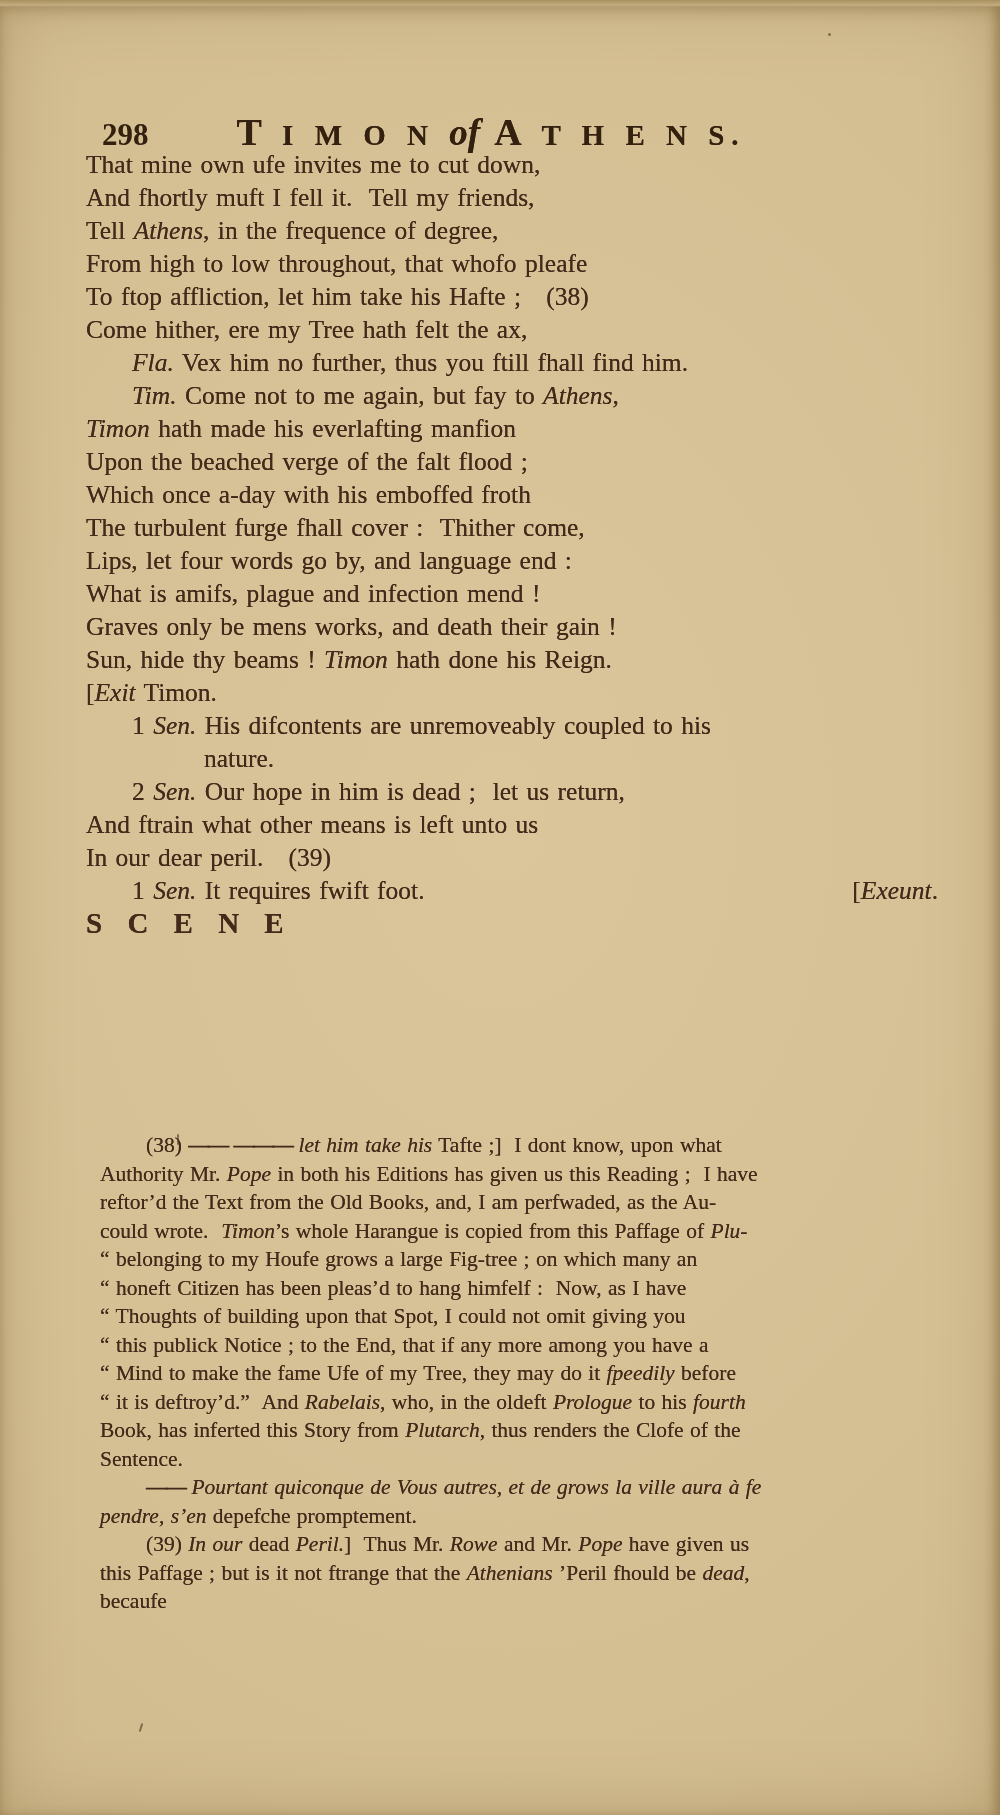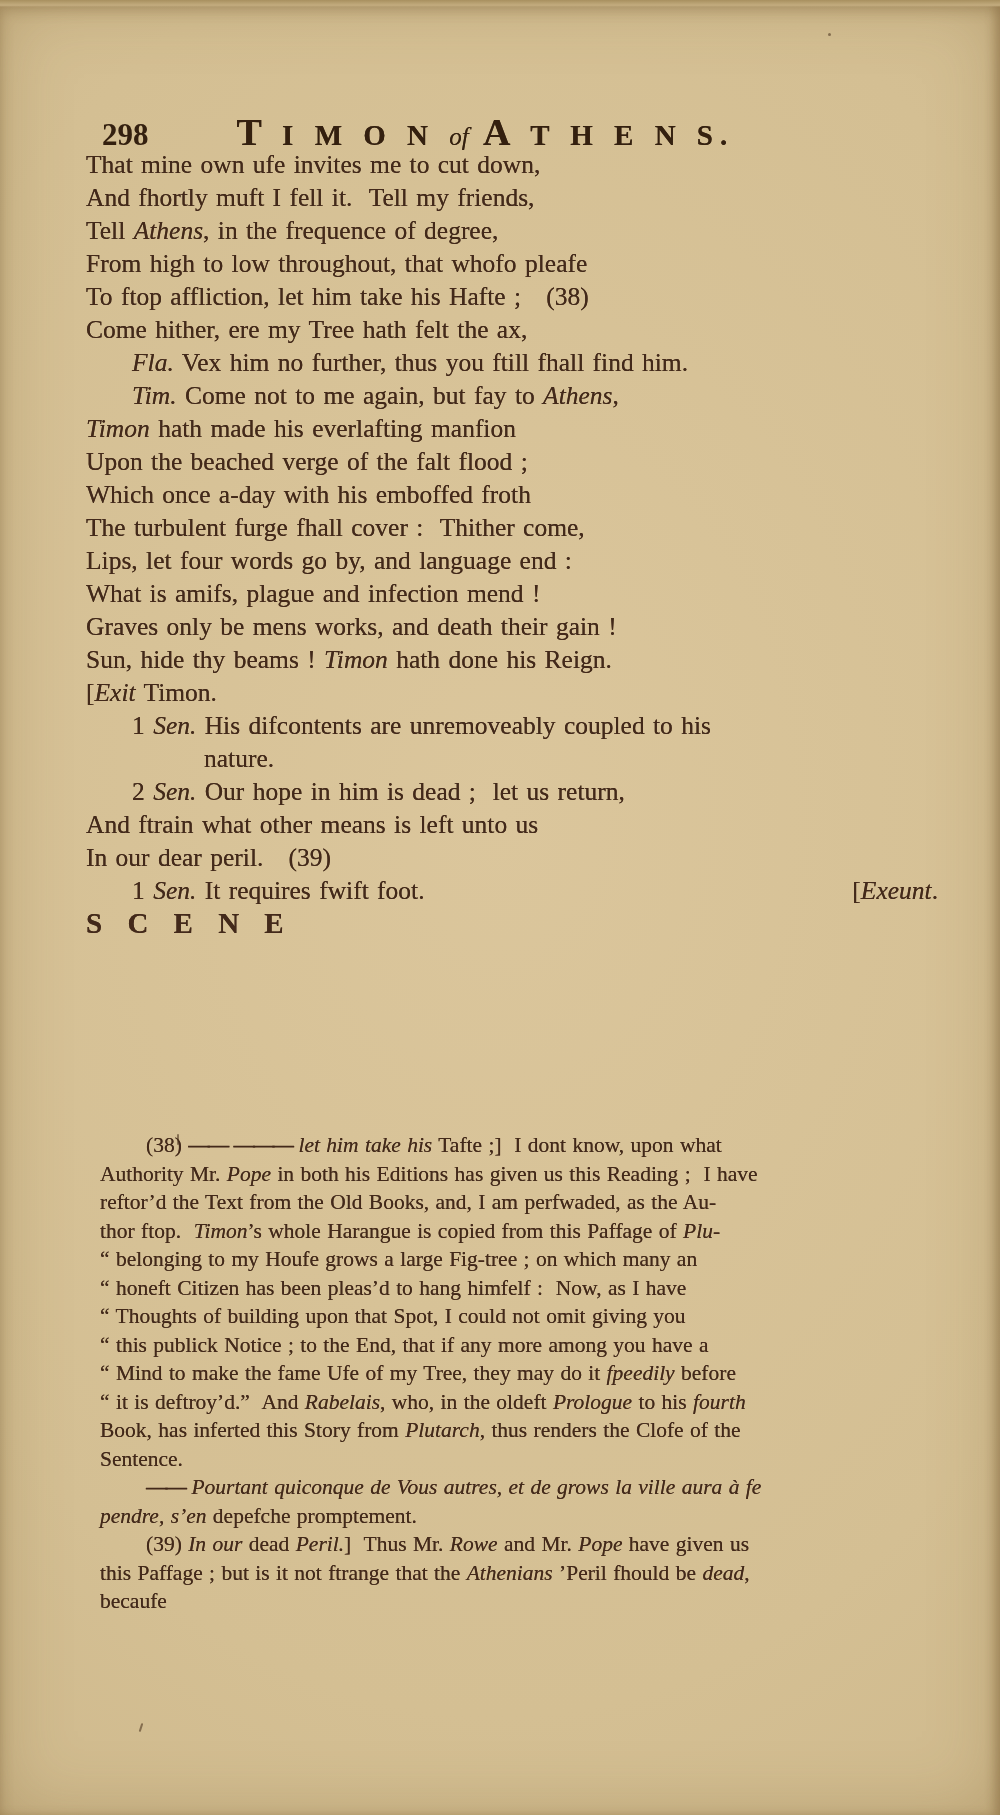--- a/index.html
+++ b/index.html
@@ -17,21 +17,21 @@
   .edge-top{position:absolute;top:0;left:0;width:100%;height:7px;
     background:linear-gradient(#a8905f,#c3ac7f 75%,rgba(195,172,127,0));}
   .header{
     position:absolute;left:86px;top:92px;white-space:pre;
     font-weight:bold;color:#34200f;
   }
   .pageno{font-size:31px;}
   .title{margin-left:88px;text-shadow:0 0 .5px rgba(50,30,15,.8);}
   .t-big{font-size:38px;letter-spacing:6px;}
   .t-caps{font-size:29px;letter-spacing:7px;}
-  .t-of{font-size:25px;font-style:italic;font-weight:normal;letter-spacing:0;}
+  .t-of{font-size:37px;font-style:italic;font-weight:bold;letter-spacing:0;}
   .body{
     position:absolute;left:86px;top:148px;width:852px;
     font-size:25.5px;line-height:33px;word-spacing:2px;
     text-shadow:0 0 .45px rgba(58,35,20,.85);
   }
   .footnotes{
     position:absolute;left:100px;top:1131px;width:854px;
     font-size:21.5px;line-height:28.5px;word-spacing:1px;
     text-shadow:0 0 .4px rgba(58,35,20,.8);
   }
@@ -81,21 +81,21 @@
       <div class="line"><span>And ftrain what other means is left unto us</span></div>
       <div class="line"><span>In our dear peril.   (39)</span></div>
       <div class="line ind"><span class="rpart"><span>[</span><span class="it">Exeunt</span><span>.</span></span><span>1 </span><span class="it">Sen.</span><span> It requires fwift foot.</span></div>
       <div class="line right scene"><span class="sc">S C E N E</span></div>
     </div>
 
   <div class="footnotes">
       <div class="line ind"><span>(38) </span><span class="dash">——</span><span> </span><span class="dash">———</span><span> </span><span class="it">let him take his</span><span> Tafte ;]  I dont know, upon what</span></div>
       <div class="line"><span>Authority Mr. </span><span class="it">Pope</span><span> in both his Editions has given us this Reading ;  I have</span></div>
       <div class="line"><span>reftor’d the Text from the Old Books, and, I am perfwaded, as the Au-</span></div>
-      <div class="line"><span>thor ftop.  </span><span class="it">Timon</span><span>’s whole Harangue is copied from this Paffage of </span><span class="it">Plu-</span></div>
+      <div class="line"><span>could wrote.  </span><span class="it">Timon</span><span>’s whole Harangue is copied from this Paffage of </span><span class="it">Plu-</span></div>
       <div class="line"><span>“ belonging to my Houfe grows a large Fig-tree ; on which many an</span></div>
       <div class="line"><span>“ honeft Citizen has been pleas’d to hang himfelf :  Now, as I have</span></div>
       <div class="line"><span>“ Thoughts of building upon that Spot, I could not omit giving you</span></div>
       <div class="line"><span>“ this publick Notice ; to the End, that if any more among you have a</span></div>
       <div class="line"><span>“ Mind to make the fame Ufe of my Tree, they may do it </span><span class="it">fpeedily</span><span> before</span></div>
       <div class="line"><span>“ it is deftroy’d.”  And </span><span class="it">Rabelais</span><span>, who, in the oldeft </span><span class="it">Prologue</span><span> to his </span><span class="it">fourth</span></div>
       <div class="line"><span>Book, has inferted this Story from </span><span class="it">Plutarch</span><span>, thus renders the Clofe of the</span></div>
       <div class="line"><span>Sentence.</span></div>
       <div class="line ind"><span class="dash">——</span><span> </span><span class="it">Pourtant quiconque de Vous autres, et de grows la ville aura à fe</span></div>
       <div class="line"><span class="it">pendre, s’en</span><span> depefche promptement.</span></div>

